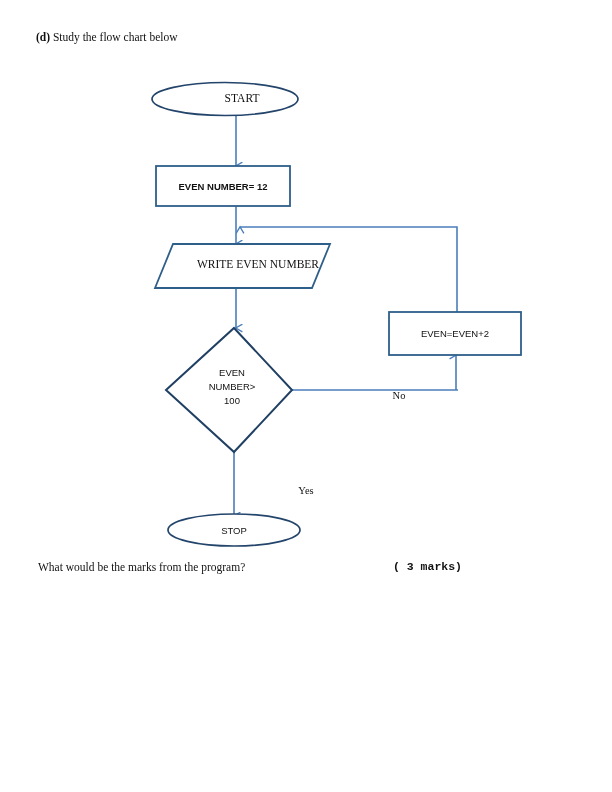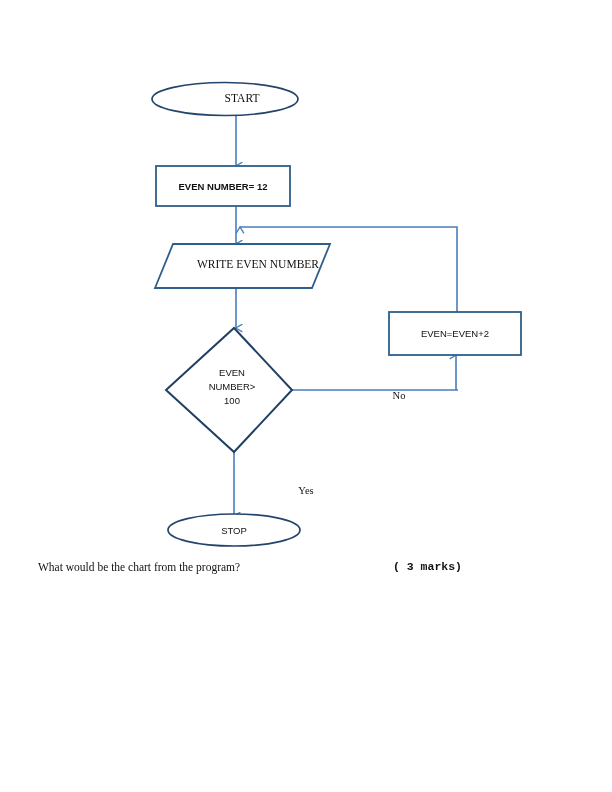--- a/index.html
+++ b/index.html
@@ -86,20 +86,24 @@
     font-family: "Liberation Serif", serif;
     font-size: 10.5px;
     fill: #111111;
   }
 </style>
 </head>
 <body>
 
 <div class="page">
 
+  <div class="prompt-line">
+    <span class="prompt-label">(d)</span>
+    <span>Study the flow chart below</span>
+  </div>
 
   <svg class="flow" viewBox="0 0 612 792" xmlns="http://www.w3.org/2000/svg">
 
     <defs>
       <marker id="arrow-down" markerWidth="9" markerHeight="9" refX="4.5" refY="7.2" orient="auto" markerUnits="userSpaceOnUse">
         <path d="M0.6,0.8 L4.5,7.4 L8.4,0.8" fill="none" stroke="#4A7EBB" stroke-width="1.3"></path>
       </marker>
       <marker id="arrow-up" markerWidth="9" markerHeight="9" refX="4.5" refY="7.2" orient="auto" markerUnits="userSpaceOnUse">
         <path d="M0.6,0.8 L4.5,7.4 L8.4,0.8" fill="none" stroke="#4A7EBB" stroke-width="1.3"></path>
       </marker>
@@ -151,17 +155,17 @@
       <ellipse cx="234" cy="530" rx="66" ry="16" fill="#FFFFFF" stroke="#24456B" stroke-width="1.7"></ellipse>
       <text class="shape-label-sans" x="234" y="531" text-anchor="middle" dominant-baseline="middle">STOP</text>
     </g>
 
     <text class="edge-label" x="399" y="399" text-anchor="middle">No</text>
     <text class="edge-label" x="306" y="494" text-anchor="middle">Yes</text>
 
   </svg>
 
   <div class="question-line">
-    <span class="question-text">What would be the chart from the program?</span>
+    <span class="question-text">What would be the marks from the program?</span>
     <span class="marks-text">( 3 marks)</span>
   </div>
 
 </div>
 
 </body></html>

